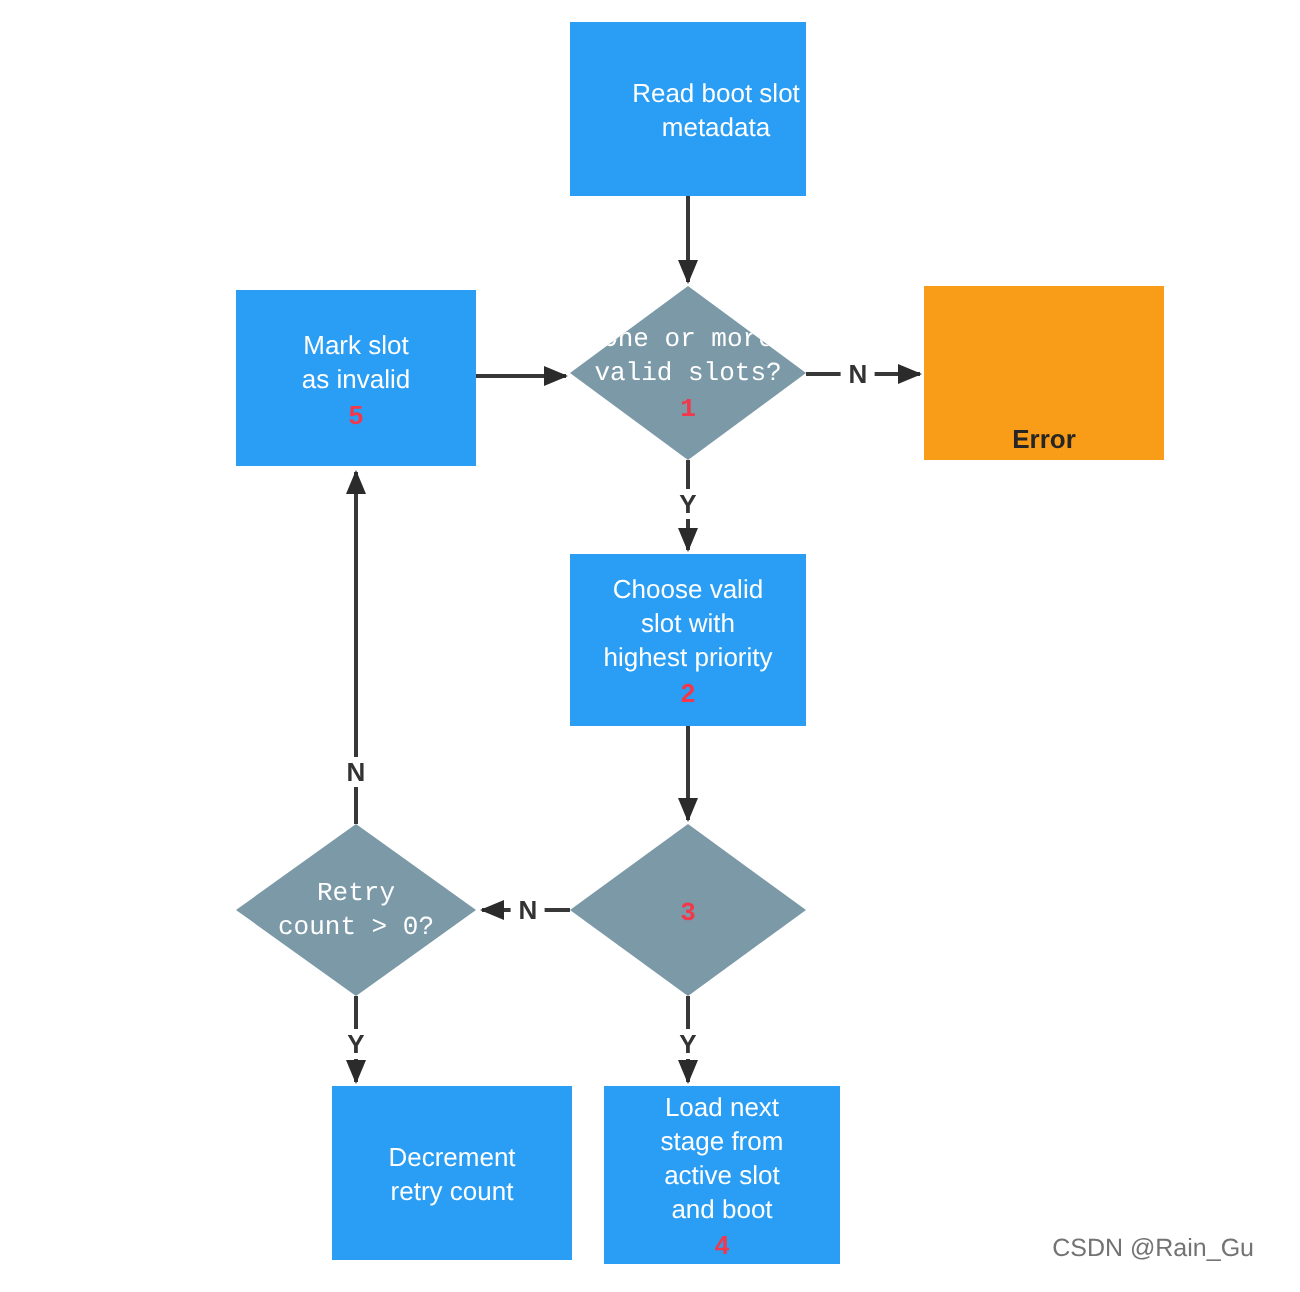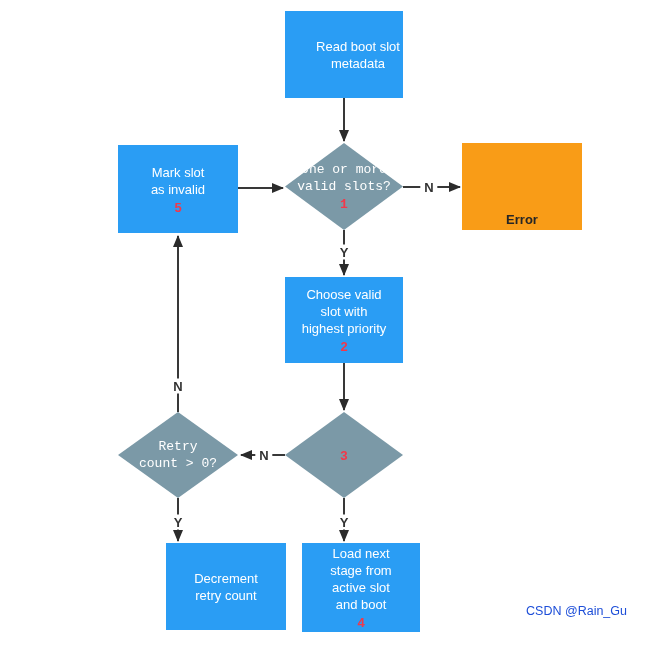--- a/index.html
+++ b/index.html
@@ -36,22 +36,22 @@
     position:absolute;
     transform:translate(-50%,-50%);
     background:#ffffff;
     color:#333333;
     font-weight:bold;font-size:13px;
     padding:0 4px;
     line-height:15px;
   }
   .watermark{
     position:absolute;
-    right:23px;top:604px;
-    color:#1d4ed8;font-size:12.5px;text-align:center;
+    right:23px;top:617px;
+    color:#737373;font-size:12.5px;text-align:center;
   }
 </style>
 </head>
 <body>
 
 <div id="canvas">
 
   <svg class="edges" width="650" height="646" viewBox="0 0 650 646">
     <defs>
       <marker id="arrow" markerUnits="userSpaceOnUse" markerWidth="12" markerHeight="10" refX="11" refY="5" orient="auto">

